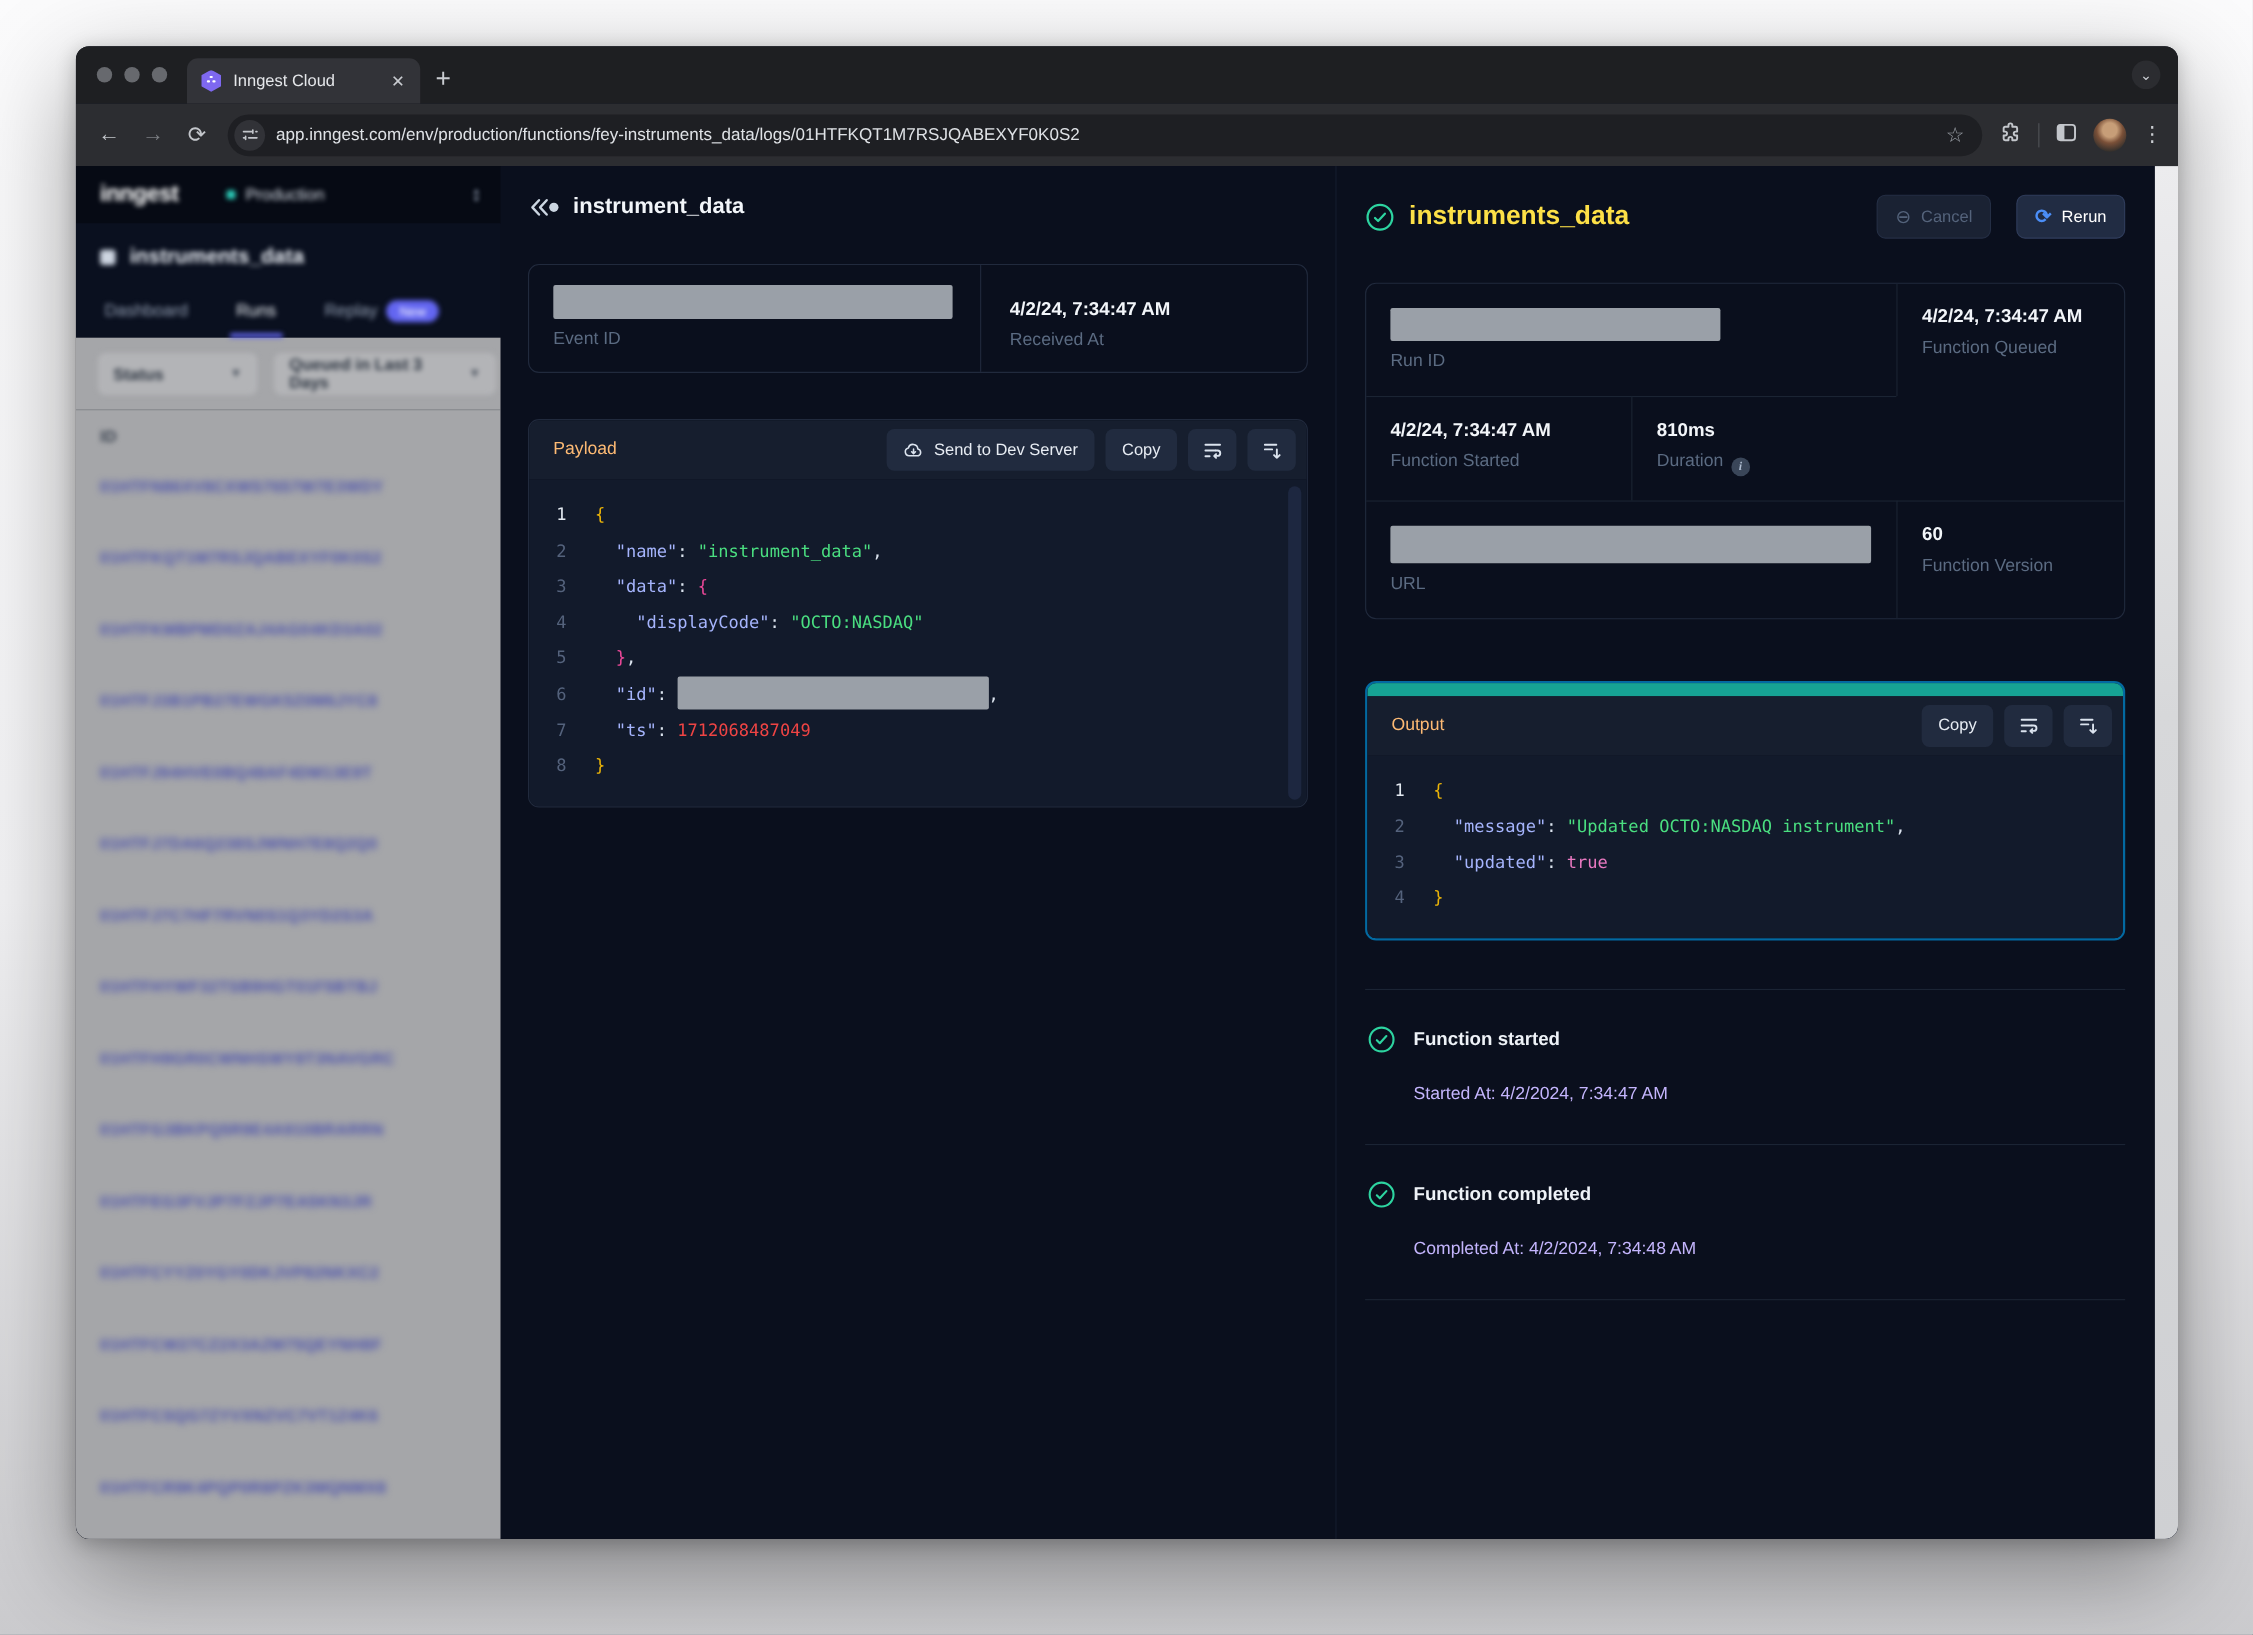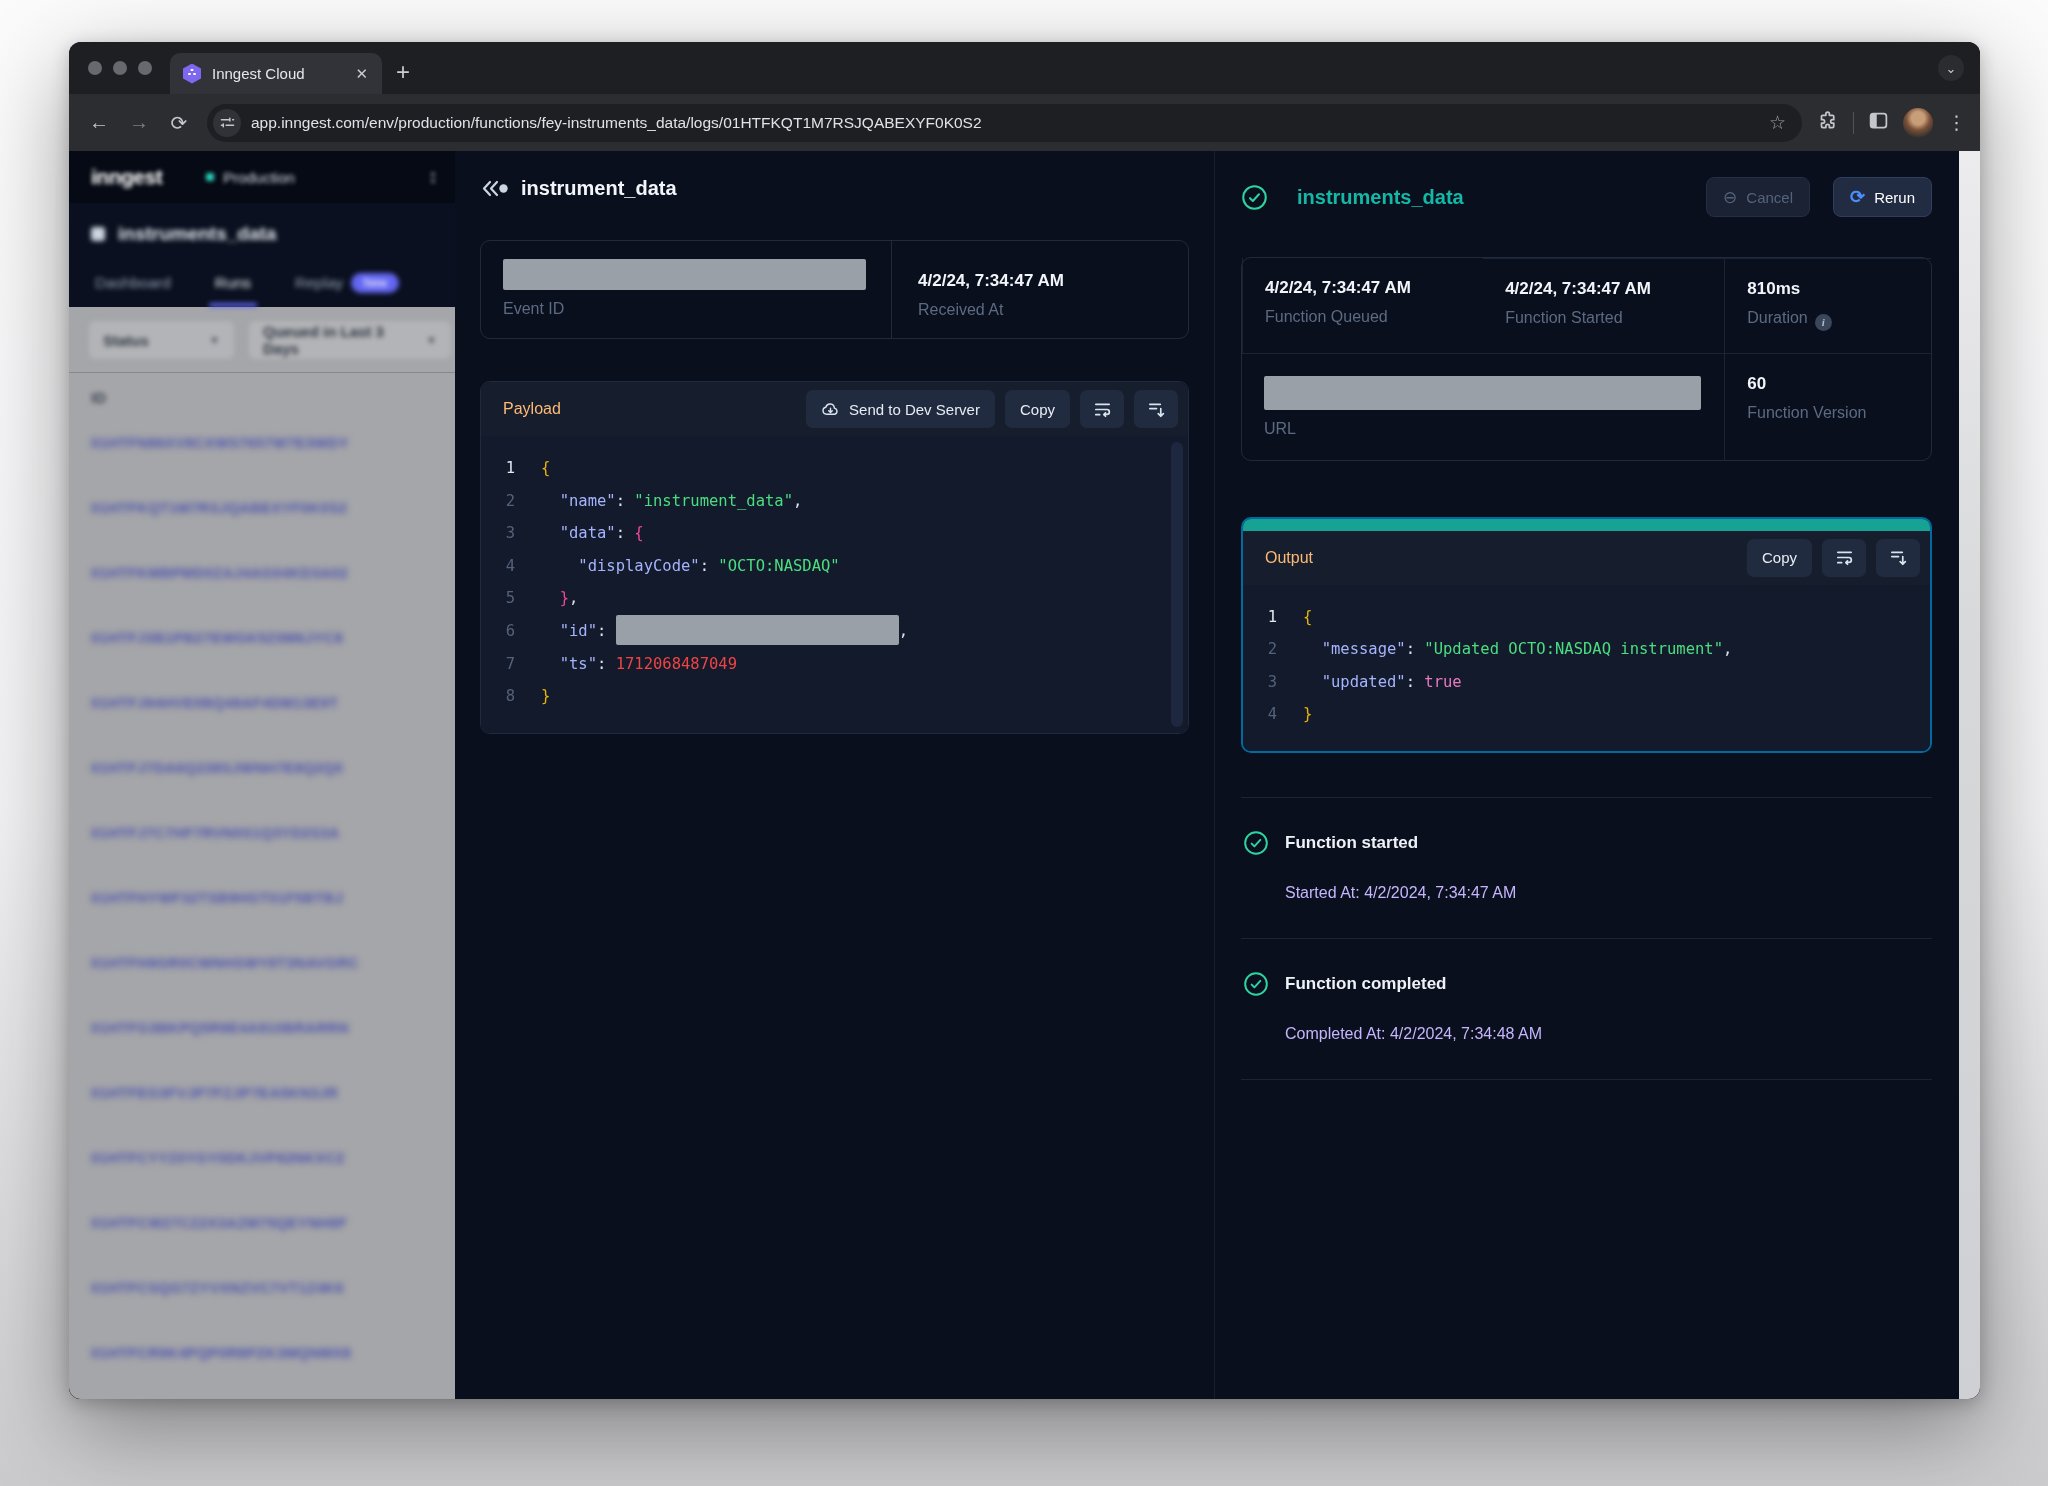--- a/index.html
+++ b/index.html
@@ -99,21 +99,21 @@
   .code-line { display:flex; line-height:32.5px; font-family:"DejaVu Sans Mono", monospace; font-size:15.5px; white-space:pre; }
   .ln { width:34px; text-align:right; margin-right:26px; color:#54627c; flex:none; }
   .ln.first { color:#e2e8f0; }
   .tk-y{color:#eab308} .tk-p{color:#ec4899} .tk-k{color:#a5b4fc} .tk-s{color:#4ade80}
   .tk-n{color:#ef4444} .tk-b{color:#e879c1} .tk-w{color:#dbe3ee}
   .tk-r{display:inline-block; background:#9aa0a8; height:30px; border-radius:2px; vertical-align:middle; margin-bottom:3px;}
   .code-scroll { position:absolute; top:6px; bottom:6px; right:5px; width:12px; background:#1d2740; border-radius:6px; }
   
   .right { flex:1; padding:26px 48px 0 26px; position:relative; }
   .run-head { display:flex; align-items:center; gap:13px; }
-  .run-title { color:#14b8a6; font-size:20px; font-weight:600; flex:1;margin-left:16px; }
+  .run-title { color:#fde047; font-size:24px; font-weight:600; flex:1; }
   .rbtn { height:40px; border-radius:8px; font-size:15px; display:flex; align-items:center; gap:9px;
           padding:0 16px; margin-left:10px; border:1px solid #242e44; background:#1a2233; }
   .rbtn.cancel { color:#54637b; }
   .rbtn.rerun { color:#fff; background:#212c43; border-color:#303d5c; }
   .rerun-ic { color:#4b8ef7; font-size:18px; font-weight:700; }
   .cancel-ic { color:#54637b; font-size:17px; }
   .details-card { margin-top:40px; border:1px solid #212a3d; border-radius:10px;
                   display:grid; grid-template-columns:35% 35% 30%; }
   .dcell { padding:20px 22px 22px 22px; }
   .dcell .redact { margin-top:2px; }
@@ -321,20 +321,24 @@
           <span class="cancel-ic">⊖</span>
           <span>Cancel</span>
         </button>
         <button class="rbtn rerun">
           <span class="rerun-ic">⟳</span>
           <span>Rerun</span>
         </button>
       </div>
 
       <div class="details-card">
+        <div class="dcell span2">
+          <div class="redact" style="width:300px;height:30px;"></div>
+          <div class="cell-label">Run ID</div>
+        </div>
         <div class="dcell bl">
           <div class="cell-value">4/2/24, 7:34:47 AM</div>
           <div class="cell-label">Function Queued</div>
         </div>
         <div class="dcell bt">
           <div class="cell-value">4/2/24, 7:34:47 AM</div>
           <div class="cell-label">Function Started</div>
         </div>
         <div class="dcell bt bl">
           <div class="cell-value">810ms</div>

